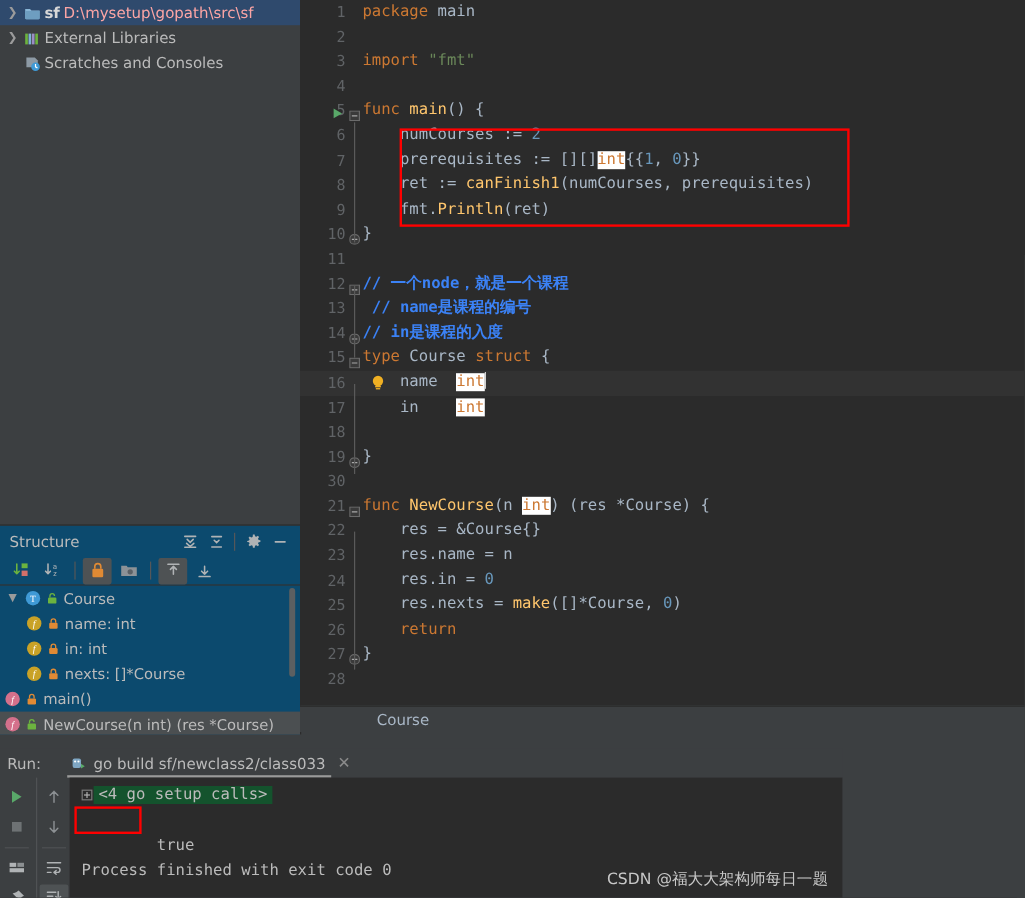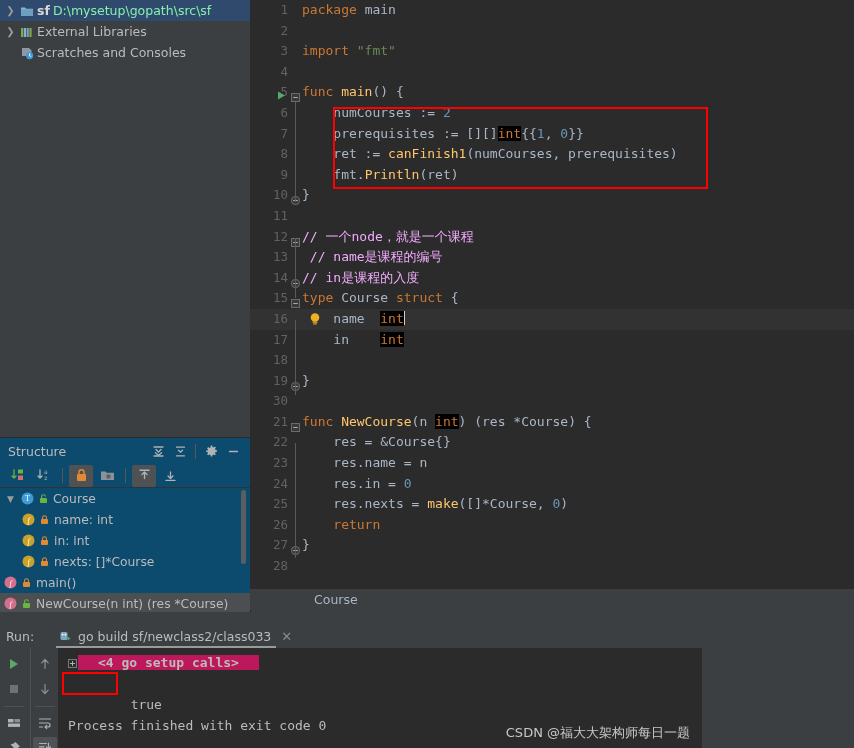--- a/index.html
+++ b/index.html
@@ -21,21 +21,21 @@
   .tree-row {
     display: flex; align-items: center; height: 21px; padding-left: 4px; gap: 3px;
     white-space: nowrap;
   }
   .tree-row.selected { background: #2f4a6d; }
   .twisty {
     width: 13px; text-align: center; color: #9b9b9b; font-size: 10px; flex: 0 0 13px;
   }
   .ic { flex: 0 0 auto; display:inline-block; line-height:0; }
   .node-bold { font-weight: bold; color: #d8d8d8; }
-  .node-dim { color: #86efac; }
+  .node-dim { color: #fca5a5; }
 
   
   .structure-panel {
     position: absolute; left: 0; top: 438px; width: 250px; height: 174px;
     background: #0c4a6e; color: #bbbbbb; overflow: hidden;
   }
   .struct-header {
     display:flex; align-items:center; height: 26px; padding: 0 6px 0 8px;
     font-size: 12.5px; color: #bbbbbb;
   }
@@ -77,23 +77,23 @@
   .gutter-extra { position:absolute; left: 24px; top:0; width: 38px; height: 20.6px; }
   .code { position: absolute; left: 52px; top: 0; color: #a9b7c6; }
   .fold-line { position:absolute; left: 45px; top: 0; width: 1px; background: #5a5a5a; }
 
   
   .kw   { color: #cc7832; }
   .str  { color: #6a8759; }
   .num  { color: #6897bb; }
   .fn   { color: #ffc66d; }
   .typ  { color: #a9b7c6; }
-  .cmt  { color: #f0abfc; }
+  .cmt  { color: #3b82f6; font-weight: bold; }
   .ident{ color: #a9b7c6; }
-  .type-hl { color: #cc7832; background: #000000; }
+  .type-hl { color: #cc7832; background: #ffffff; }
   .fieldu { text-decoration: underline; text-decoration-color:#6a8759; text-decoration-style: wavy; }
   .cursor { display:inline-block; width:1px; height:14px; background:#d0d0d0; vertical-align:-2px; }
 
   .red-box {
     position: absolute; border: 2px solid #f00; pointer-events: none;
   }
 
   
   .breadcrumb {
     position: absolute; left: 250px; top: 588px; width: 604px; height: 22px;
@@ -131,21 +131,21 @@
   .rt-btn.active { background: #4e5254; }
   .rt-sep { width: 20px; height:1px; background:#4f5254; margin: 3px 0; }
 
   .console {
     position: absolute; left: 58px; top: 24px; right: 0; bottom: 0;
     background: #2b2b2b; color: #bbbbbb;
     font-family: "DejaVu Sans Mono","Liberation Mono", monospace; font-size: 13px;
     padding: 4px 0 0 10px;
   }
   .cline { height: 21px; line-height: 21px; white-space: pre; }
-  .setup-chip { background: #be185d; padding: 0 20px; font-weight: bold; }
+  .setup-chip { background: #14532d; padding: 0 4px; }
   .expand-box {
     display:inline-block; width: 9px; height: 9px; border: 1px solid #7a7a7a;
     position: relative; vertical-align: -1px; margin-right: 1px;
   }
   .expand-box::before { content:""; position:absolute; left:1px; top:3px; width:5px; height:1px; background:#b0b0b0; }
   .expand-box::after  { content:""; position:absolute; left:3px; top:1px; width:1px; height:5px; background:#b0b0b0; }
 
   .watermark {
     position: absolute; right: 12px; bottom: 18px;
     color: #c8c8c8; font-size: 13px;

